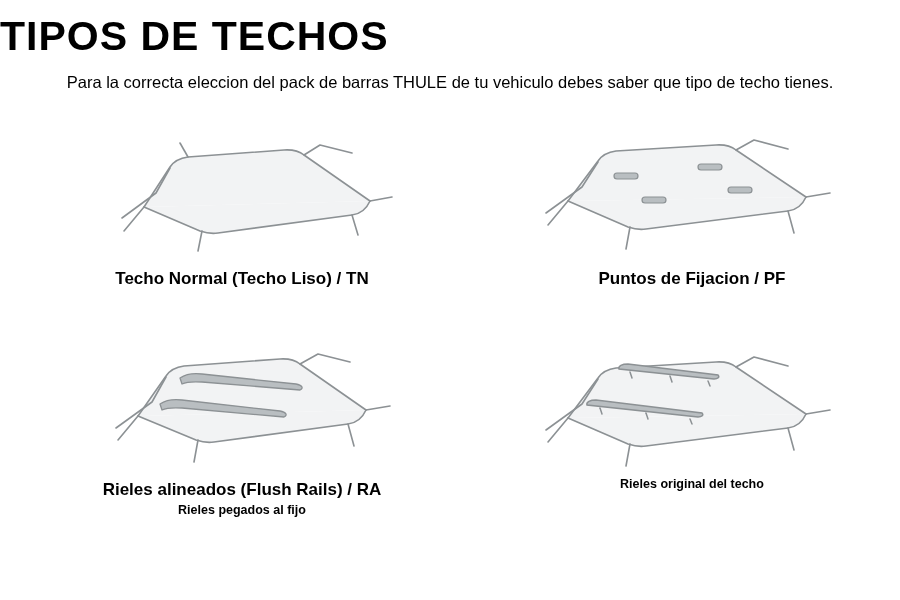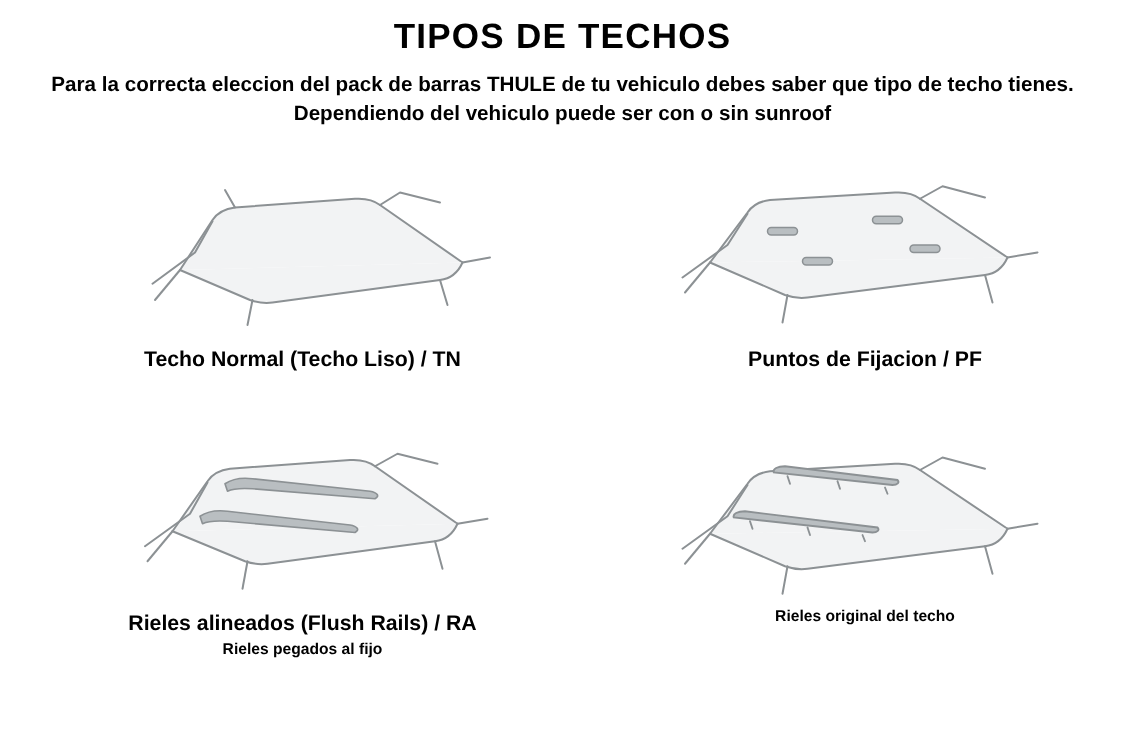--- a/index.html
+++ b/index.html
@@ -14,34 +14,33 @@
     color: #000000;
     overflow: hidden;
   }
   .page {
     position: relative;
     width: 900px;
     height: 600px;
     box-sizing: border-box;
   }
   .title {
-    text-align: center;
-    font-size: 28px;
+    font-size: 41px;
     font-weight: bold;
     letter-spacing: 1px;
     margin: 14px 0 0 0;
     line-height: 1.1;
   }
   .subtitle-block {
     text-align: center;
     margin-top: 12px;
   }
   .subtitle-line {
     font-size: 16.5px;
-    font-weight: bold;
+    font-weight: normal;
     line-height: 1.42;
   }
   .grid {
     position: relative;
     margin-top: 16px;
     display: grid;
     grid-template-columns: 1fr 1fr;
     grid-template-rows: 1fr 1fr;
     width: 900px;
     height: 418px;
@@ -81,21 +80,20 @@
 </style>
 </head>
 <body>
 
 <div class="page">
 
   <h1 class="title">TIPOS DE TECHOS</h1>
 
   <div class="subtitle-block">
     <div class="subtitle-line">Para la correcta eleccion del pack de barras THULE de tu vehiculo debes saber que tipo de techo tienes.</div>
-    <div class="subtitle-line">Dependiendo del vehiculo puede ser con o sin sunroof</div>
   </div>
 
   <div class="grid">
 
     <div class="cell r1">
       <div class="art">
         <svg viewBox="0 0 380 140" xmlns="http://www.w3.org/2000/svg">
           <g fill="none" stroke="#8c9194" stroke-width="1.6" stroke-linejoin="round" stroke-linecap="round">
 
             <path d="M92 84 L118 44 C122 38 128 35 136 34 L232 27 C240 26.5 247 28 252 32 L318 78" fill="#f2f3f4"></path>

